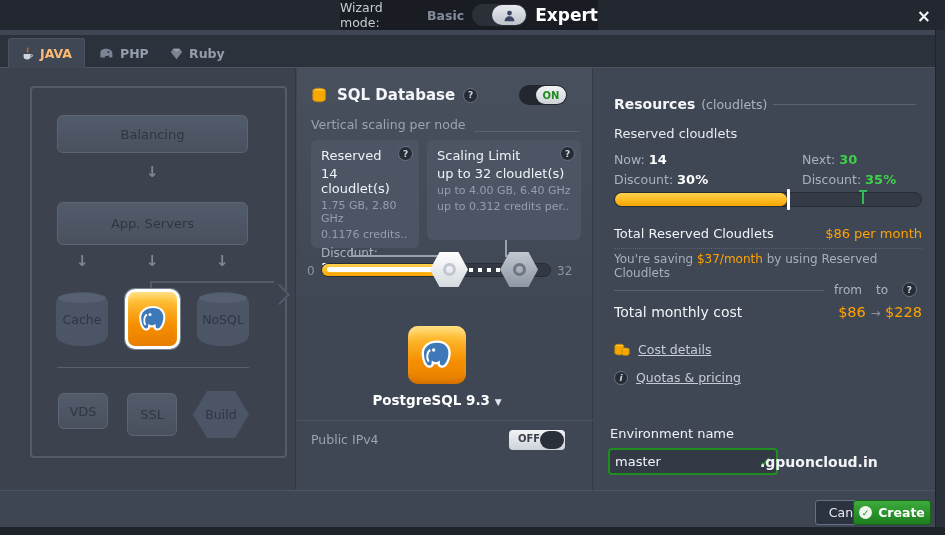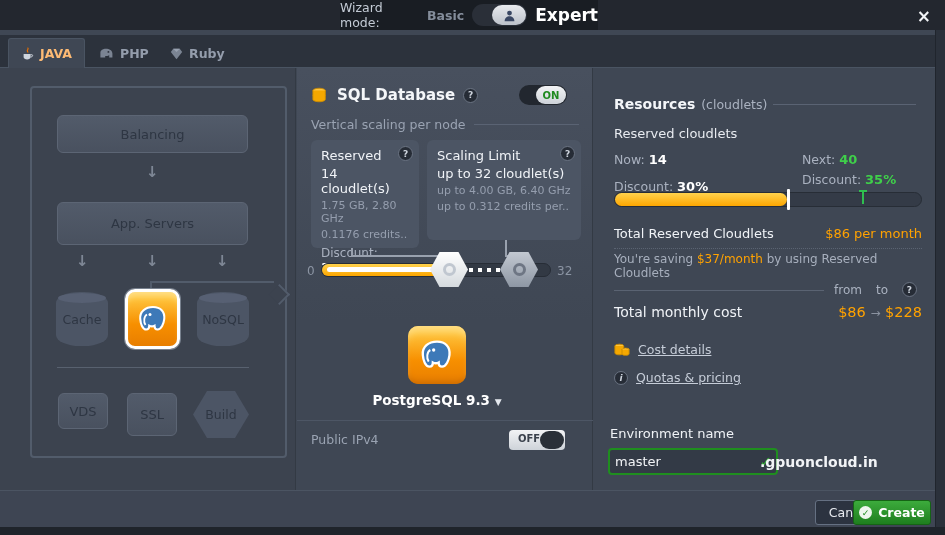--- a/index.html
+++ b/index.html
@@ -68,21 +68,21 @@
   .sql-head { position:absolute; left:14px; top:18px; display:flex; align-items:center; gap:8px; }
   .sql-title { font-size:15px; font-weight:bold; color:#f4f6f9; }
   .qmark { width:15px; height:15px; border-radius:50%; background:#262c36; border:1px solid #6a7382;
     color:#cdd3dc; font-size:9px; font-weight:bold; display:inline-flex; align-items:center; justify-content:center; cursor:pointer; }
   .toggle-on { position:absolute; left:222px; top:17px; width:48px; height:20px; border-radius:10px; background:#22272f; cursor:pointer; }
   .toggle-on .knob { position:absolute; right:1px; top:1px; width:30px; height:18px; border-radius:9px;
     background:linear-gradient(#f2f3f5,#ced3d9); color:#1f8a1f; font-size:10px; font-weight:bold;
     display:flex; align-items:center; justify-content:center; }
   .sec-head { position:absolute; color:#9aa3b2; font-size:12.5px; display:flex; align-items:center; gap:8px; width:268px; left:14px; }
   .sec-head .line { flex:1; height:1px; background:#5a6373; }
-  .sh-vert { top:49px; } .sh-horiz { top:236px; }
+  .sh-vert { top:49px;align-items:flex-end; } .sh-horiz { top:236px; }
   .card { position:absolute; background:#4c5564; border-radius:6px; padding:8px 10px; }
   .card-reserved { left:14px; top:72px; width:108px; height:108px; }
   .card-limit { left:130px; top:72px; width:154px; height:100px; }
   .card-title { color:#f0f3f7; font-size:13px; }
   .card-big { color:#f0f3f7; font-size:13px; margin-top:3px; }
   .card-gray { color:#959eae; font-size:11px; margin-top:3px; }
   .card-disc { color:#aab2c0; font-size:12px; margin-top:5px; }
   .card-disc b { color:#ffffff; font-size:13px; }
   .card .qmark { position:absolute; right:6px; top:6px; }
   .conn { position:absolute; background:#99a1ae; }
@@ -121,21 +121,21 @@
   .right-panel { position:absolute; left:594px; top:68px; width:341px; height:422px; background:#3f4754; }
   .res-head { position:absolute; left:20px; top:28px; width:302px; display:flex; align-items:center; gap:6px; }
   .res-title { font-size:14px; font-weight:bold; color:#f4f6f9; }
   .res-sub { font-size:12.5px; color:#aab2c0; }
   .res-head .line { flex:1; height:1px; background:#5a6373; }
   .res-reserved { position:absolute; left:20px; top:58px; color:#e8ebf0; font-size:13px; }
   .kv { position:absolute; font-size:12.5px; color:#aab2c0; }
   .kv b.white { color:#ffffff; font-size:13px; }
   .kv b.green { color:#3fcf4a; font-size:13px; }
   .kv-now { left:20px; top:84px; } .kv-next { left:208px; top:84px; }
-  .kv-dnow { left:20px; top:104px;margin-top:7px; } .kv-dnext { left:208px; top:104px; }
+  .kv-dnow { left:20px; top:104px; } .kv-dnext { left:208px; top:104px; }
   .rtrack { position:absolute; left:20px; top:124px; width:308px; height:15px; background:#343b47;
     border:1px solid #272d36; border-radius:8px; }
   .rfill { position:absolute; left:21px; top:125px; width:172px; height:13px; border-radius:7px;
     background:linear-gradient(#ffd24d,#fda600); }
   .rmark { position:absolute; left:193px; top:121px; width:3px; height:21px; background:#ffffff; border-radius:1px; }
   .rpin-stem { position:absolute; left:268px; top:123px; width:2px; height:13px; background:#2fbf4f; }
   .rpin-cap  { position:absolute; left:265px; top:122px; width:8px; height:2px; background:#2fbf4f; }
   .total-row { position:absolute; left:20px; top:158px; width:308px; display:flex; justify-content:space-between;
     border-bottom:1px dotted #5a6372; padding-bottom:7px; }
   .total-label { color:#f0f3f7; font-size:13px; }
@@ -355,21 +355,21 @@
       <span class="line"></span>
     </div>
     <div class="res-reserved">Reserved cloudlets</div>
 
     <div class="kv kv-now">
       <span>Now:</span>
       <b class="white">14</b>
     </div>
     <div class="kv kv-next">
       <span>Next:</span>
-      <b class="green">40</b>
+      <b class="green">30</b>
     </div>
     <div class="kv kv-dnow">
       <span>Discount:</span>
       <b class="white">30%</b>
     </div>
     <div class="kv kv-dnext">
       <span>Discount:</span>
       <b class="green">35%</b>
     </div>
 

